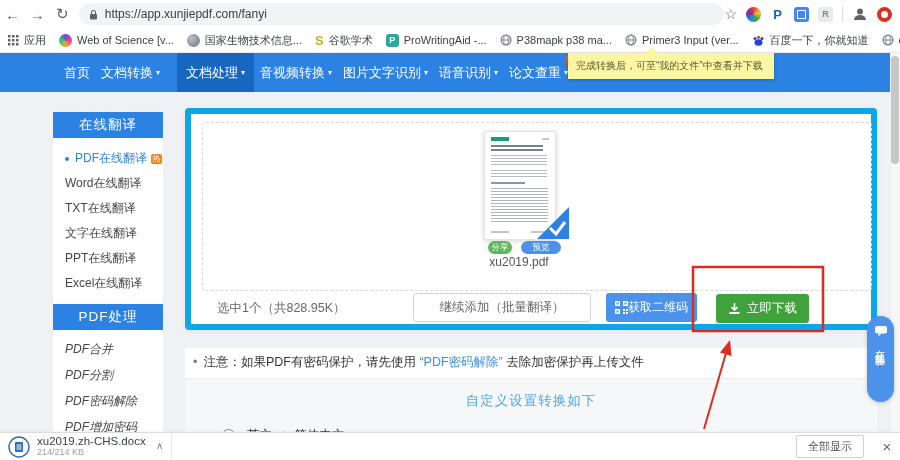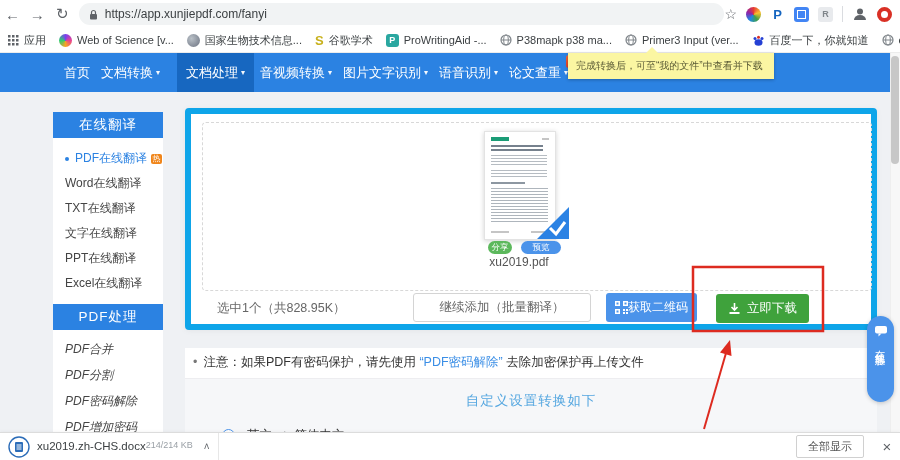--- a/index.html
+++ b/index.html
@@ -125,21 +125,21 @@
   .scroll-thumb{position:absolute;right:1px;top:3px;width:8px;height:108px;background:#c7c7c7;border-radius:4px;cursor:pointer;}
 
   
   .annotations{position:absolute;left:0;top:0;width:900px;height:460px;pointer-events:none;z-index:7;}
 
   
   .dlbar{position:absolute;left:0;top:432px;width:900px;height:28px;background:#fff;border-top:1px solid #dcdcdc;
          display:flex;align-items:center;z-index:10;box-sizing:border-box;box-shadow:0 -1px 3px rgba(0,0,0,.04);}
   .dl-item{display:flex;align-items:center;gap:7px;padding:0 8px;height:100%;border-right:1px solid #e7e7e7;
            min-width:150px;box-sizing:border-box;cursor:pointer;}
-  .dl-text{display:flex;}
+  .dl-text{display:flex;flex-direction:column;}
   .dl-name{font-size:11.5px;color:#3c4043;line-height:1.1;}
   .dl-size{font-size:9px;color:#9aa0a6;line-height:1.2;}
   .dl-chev{color:#5f6368;font-size:10px;margin-left:4px;}
   .dl-showall{margin-left:auto;border:1px solid #d0d0d0;border-radius:2px;font-size:11px;color:#555;
               padding:3px 11px;margin-right:10px;cursor:pointer;background:#fff;}
   .dl-close{width:26px;text-align:center;color:#5f6368;font-size:15px;cursor:pointer;}
 </style>
 </head>
 <body>
 

